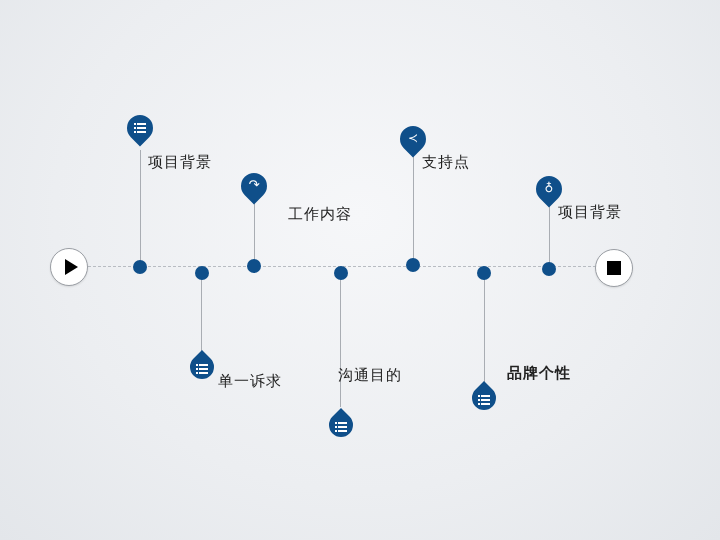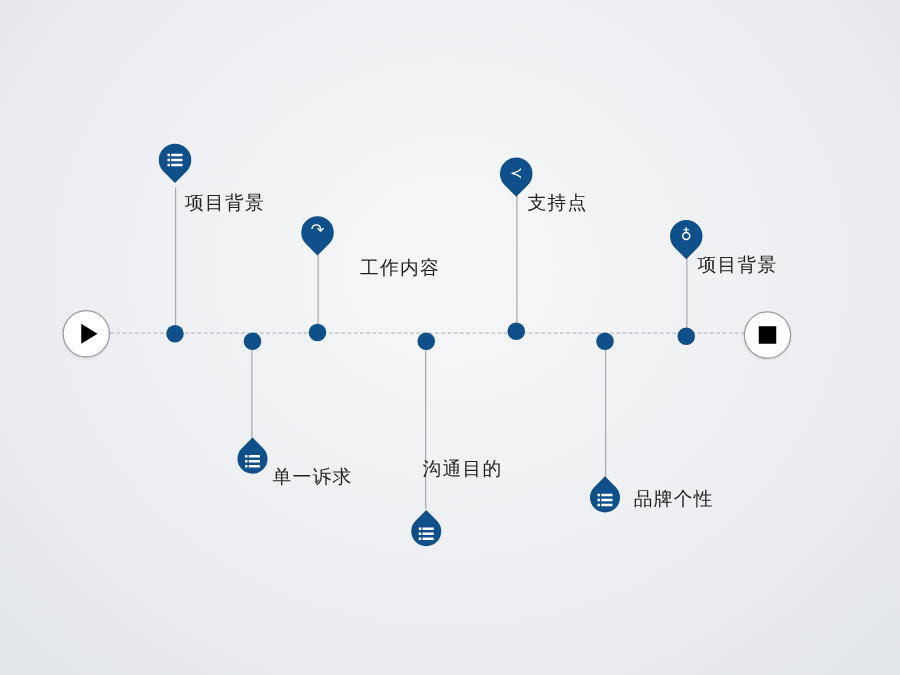--- a/index.html
+++ b/index.html
@@ -123,21 +123,21 @@
     <div class="dot" style="left:477px;top:266px;"></div>
     <div class="drop" style="left:472px;top:386px;"></div>
     <div class="list-icon" style="left:478px;top:395px;">
       <i style="left:0;top:0;width:2px"></i>
         <i style="left:3px;top:0;width:9px"></i>
       <i style="left:0;top:4px;width:2px"></i>
         <i style="left:3px;top:4px;width:9px"></i>
       <i style="left:0;top:8px;width:2px"></i>
         <i style="left:3px;top:8px;width:9px"></i>
     </div>
-    <span class="label" style="left:507px;top:390px;">品牌个性</span>
+    <span class="label" style="left:507px;top:364px;font-weight:bold;">品牌个性</span>
   </div>
 
   <div>
     <div class="stem" style="left:549px;top:205px;height:63px;"></div>
     <div class="dot" style="left:542px;top:262px;"></div>
     <div class="pin" style="left:536px;top:176px;"></div>
     <span class="glyph" style="left:537px;top:182px;font-size:12px;">♁</span>
     <span class="label" style="left:558px;top:203px;">项目背景</span>
   </div>
 </div>

